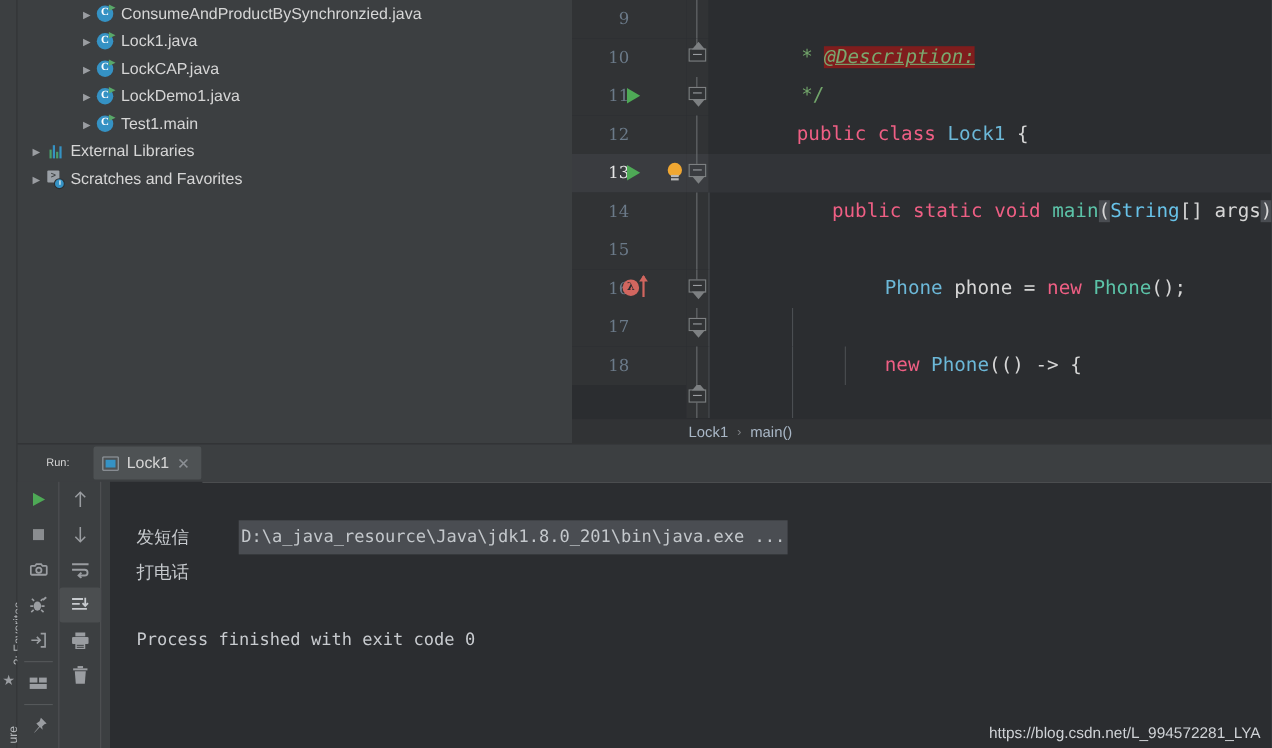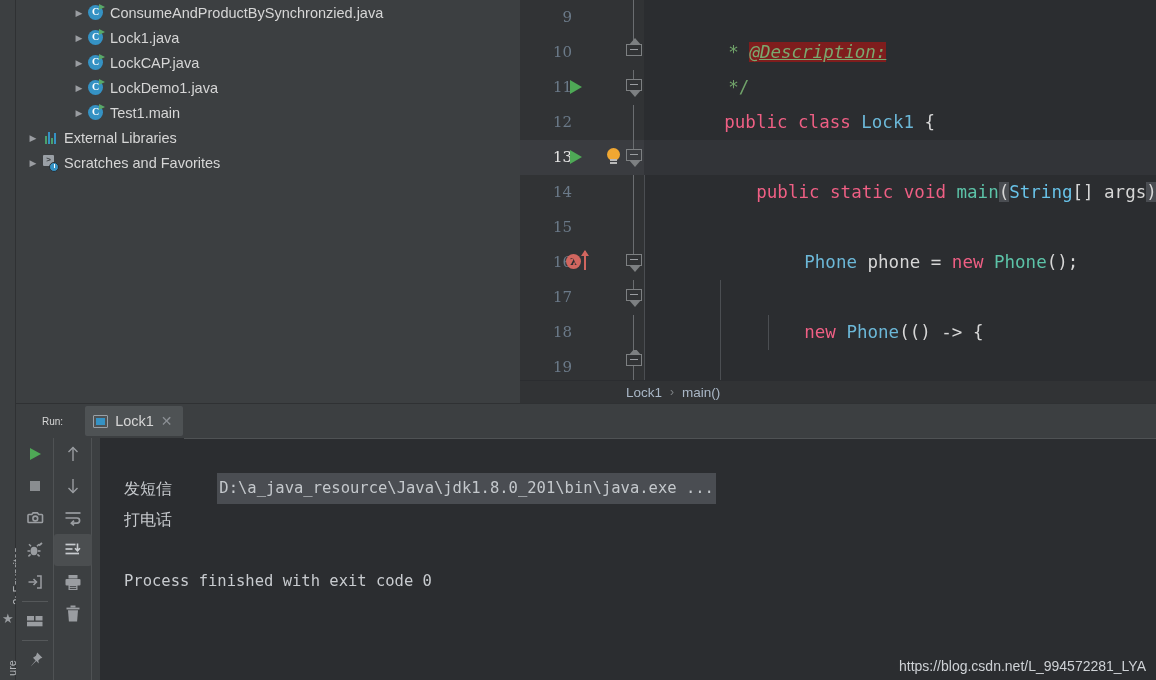--- a/index.html
+++ b/index.html
@@ -529,23 +529,20 @@
       </div>
       <div class="codetext" style="left:296px">
         <span class="iguide" style="left:-172px"></span>
         <span class="iguide" style="left:-96px"></span>
         <span class="iguide" style="left:-48px"></span>
         
       </div>
     </div>
 
     <div class="coderow" style="top:350px;position:absolute;width:636px;height:30px;overflow:hidden">
-      <div class="gutter">
-        <span class="lineno">19</span>
-      </div>
       <div class="foldcol">
         <span class="foldline" style="height:30px"></span>
         <span class="foldbox up" style="top:4px"></span>
       </div>
       <div class="codetext" style="left:248px;height:30px;line-height:30px">
         <span class="iguide" style="left:-124px;height:30px"></span>
         <span class="iguide" style="left:-48px;height:30px"></span>
         
       </div>
     </div>

